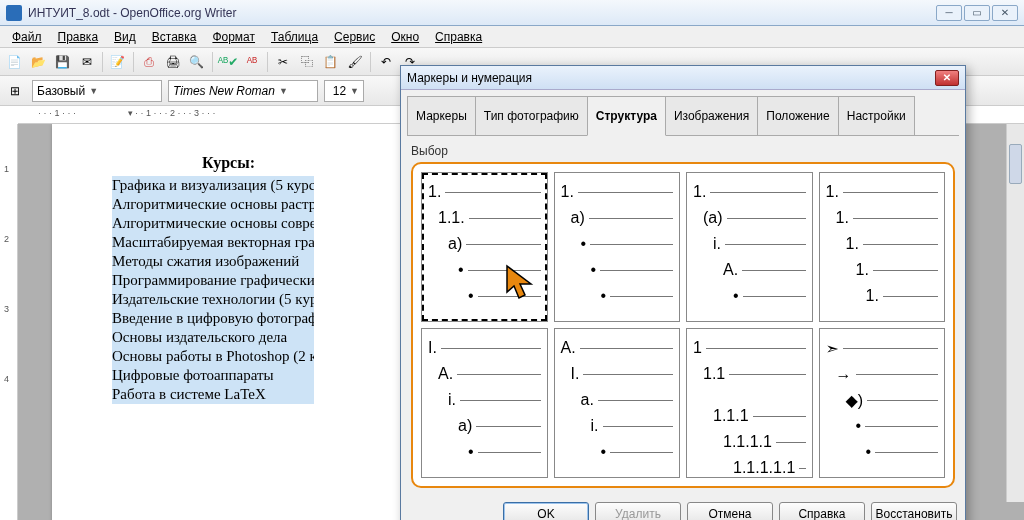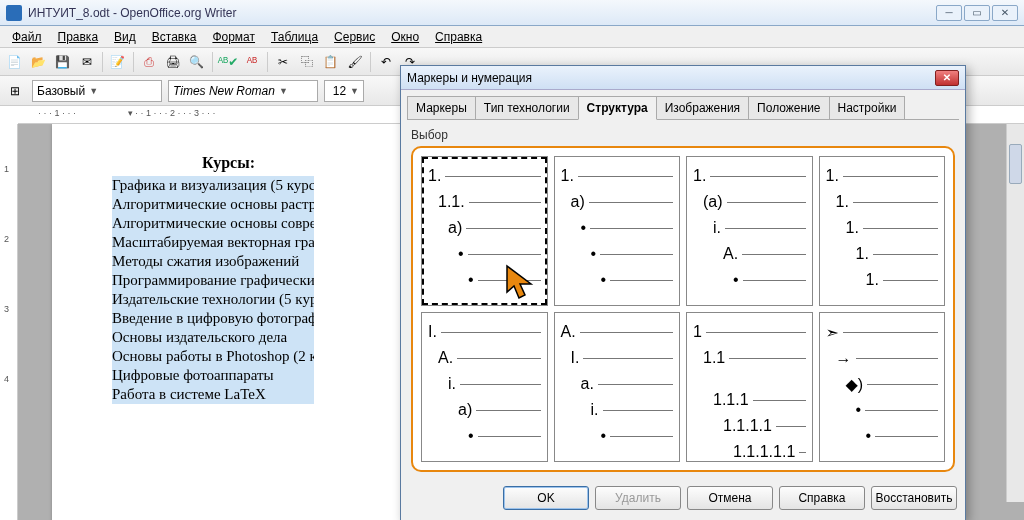--- a/index.html
+++ b/index.html
@@ -42,21 +42,21 @@
 .page p { font-family: "Times New Roman", serif; font-size: 15px; background: #cde3f6; margin: 0; padding: 1px 0; white-space: nowrap; overflow: hidden; width: 202px; }
 .scrollbar-v { position: absolute; right: 0; top: 124px; width: 18px; bottom: 18px; background: #e8e8e8; border-left: 1px solid #ccc; }
 .scrollbar-v .thumb { position: absolute; left: 2px; right: 2px; top: 20px; height: 40px; background: #cfd8e8; border: 1px solid #9ab; border-radius: 2px; }
 
 
 .dialog { position: absolute; left: 400px; top: 65px; width: 566px; background: #f0f0f0; border: 1px solid #5a7aa0; box-shadow: 3px 3px 10px rgba(0,0,0,.3); }
 .dlg-title { height: 24px; background: linear-gradient(#eaf2fc,#cfe0f4); display: flex; align-items: center; padding: 0 6px; font-size: 12px; border-bottom: 1px solid #aac; }
 .dlg-title .t { flex: 1; }
 .dlg-close { width: 24px; height: 16px; background: linear-gradient(#f08080,#c03030); border: 1px solid #802020; border-radius: 2px; color: #fff; display: flex; align-items: center; justify-content: center; font-size: 10px; font-weight: bold; cursor: pointer; }
 .dlg-tabs { display: flex; padding: 6px 6px 0 6px; font-size: 12px; }
-.dlg-tab { padding: 4px 8px; border: 1px solid #aaa; border-bottom: none; background: #e8e8e8; margin-right: -1px; cursor: pointer; }
+.dlg-tab { padding: 12px 8px; border: 1px solid #aaa; border-bottom: none; background: #e8e8e8; margin-right: -1px; cursor: pointer; }
 .dlg-tab.active { background: #f0f0f0; font-weight: bold; position: relative; z-index: 2; border-bottom: 1px solid #f0f0f0; margin-bottom: -1px; }
 .dlg-body { border-top: 1px solid #aaa; margin: 0 6px; padding: 8px 4px 4px 4px; }
 .fieldset-label { font-size: 12px; margin-bottom: 4px; color: #333; }
 .outline-grid { display: grid; grid-template-columns: repeat(4, 1fr); gap: 6px; border: 2px solid #e8870e; border-radius: 10px; padding: 8px; background: #fff; }
 .outline-cell { border: 1px solid #888; background: #fff; height: 150px; padding: 6px 6px; font-family: "Times New Roman", serif; font-size: 16px; cursor: pointer; position: relative; overflow: hidden; }
 .outline-cell.selected { outline: 2px dashed #000; outline-offset: -3px; }
 .outline-cell .row { display: flex; align-items: center; height: 26px; }
 .outline-cell .lbl { white-space: nowrap; }
 .outline-cell .line { flex: 1; border-bottom: 1px solid #777; margin-left: 4px; height: 0; }
 .dlg-buttons { display: flex; justify-content: flex-end; gap: 6px; padding: 10px 8px; }
@@ -168,21 +168,21 @@
   <div class="thumb"></div>
 </div>
 
 <div class="dialog">
   <div class="dlg-title">
     <span class="t">Маркеры и нумерация</span>
     <div class="dlg-close">✕</div>
   </div>
   <div class="dlg-tabs" id="dlg-tabs">
       <div class="dlg-tab">Маркеры</div>
-      <div class="dlg-tab">Тип технологии</div>
+      <div class="dlg-tab">Тип фотографию</div>
       <div class="dlg-tab active">Структура</div>
       <div class="dlg-tab">Изображения</div>
       <div class="dlg-tab">Положение</div>
       <div class="dlg-tab">Настройки</div>
     </div>
   <div class="dlg-body">
     <div class="fieldset-label">Выбор</div>
     <div class="outline-grid" id="outline-grid">
         <div class="outline-cell selected">
           <div class="row" style="padding-left: 0px;">

